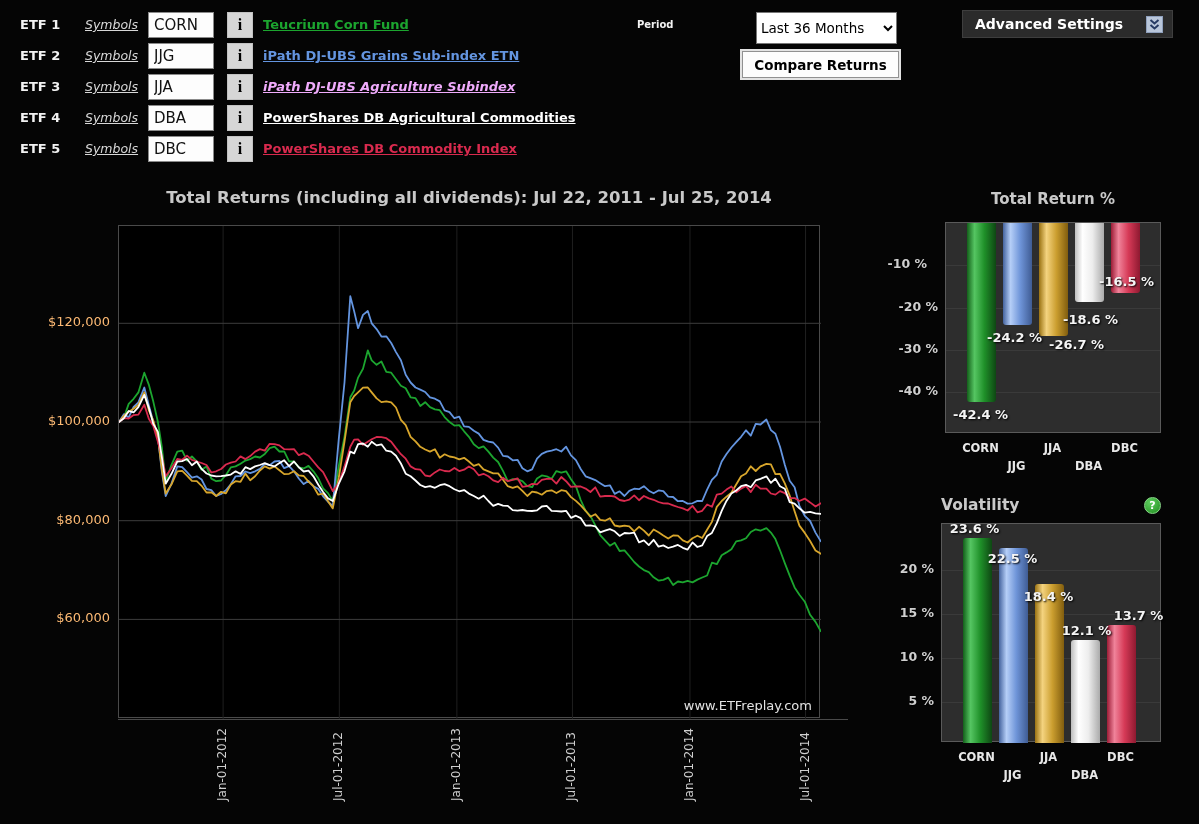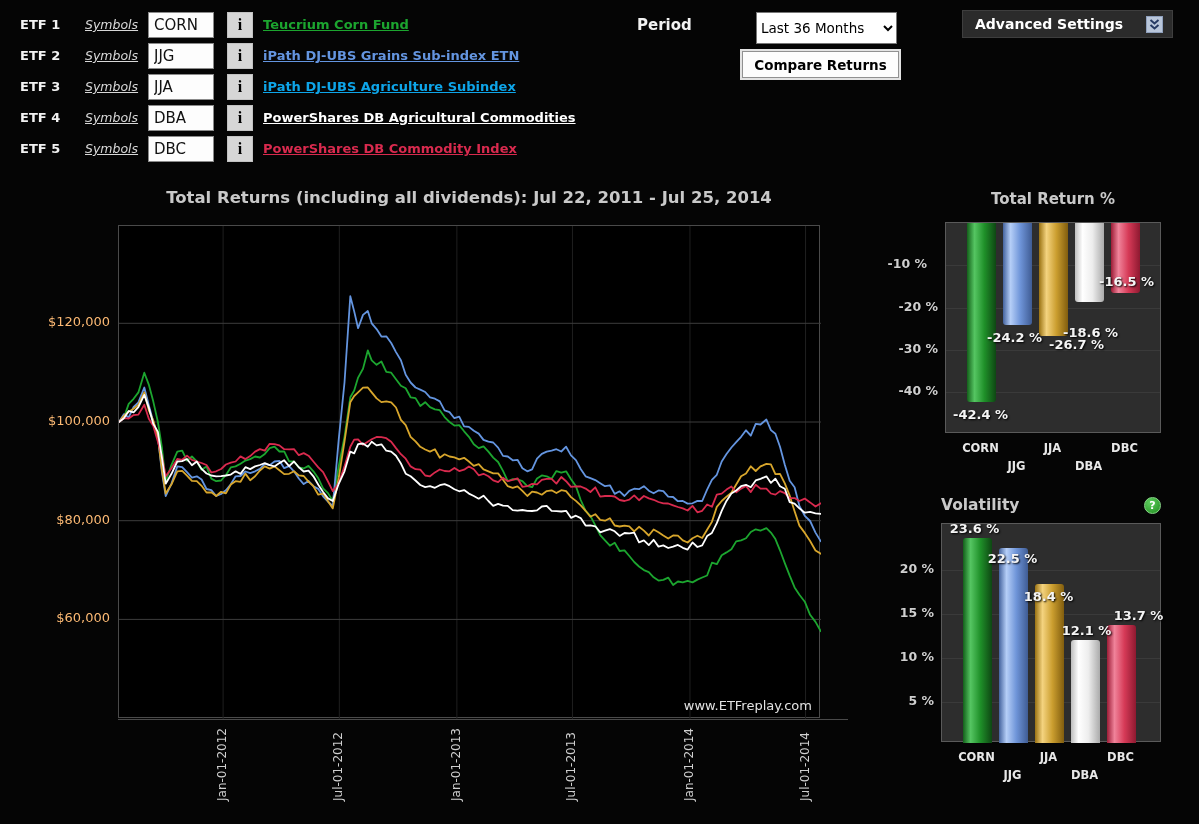--- a/index.html
+++ b/index.html
@@ -17,21 +17,21 @@
                   background:#fdfdfd; border:1px solid #8a8a8a; color:#111;
                   font-family:"DejaVu Sans", sans-serif; font-size:15px; padding:2px 5px; }
   .info-btn { position:absolute; left:227px; top:0; width:26px; height:26px;
               background:#d6d6d6; border:1px solid #c2c2c2; color:#000;
               font-family:"Liberation Serif", serif; font-weight:bold; font-size:16px;
               text-align:center; line-height:24px; cursor:pointer; }
   .fund-link { position:absolute; left:263px; line-height:26px; font-size:13px;
                font-weight:bold; text-decoration:underline; cursor:pointer; white-space:nowrap; }
 
   .period-label { position:absolute; left:637px; top:12px; line-height:26px;
-                  color:#f2f2f2; font-size:15px; font-weight:bold; }
+                  color:#f2f2f2; font-size:10px; font-weight:bold; }
   .period-select { position:absolute; left:756px; top:12px; width:141px; height:32px;
                    font-family:"DejaVu Sans", sans-serif; font-size:13.5px;
                    background:#fff; color:#000; border:1px solid #777; }
   .compare-btn { position:absolute; left:742px; top:51px; width:157px; height:27px;
                  background:#fdfdfd; color:#000; font-family:"DejaVu Sans", sans-serif;
                  font-size:13.5px; font-weight:bold; border:1px solid #919191;
                  box-shadow:0 0 0 2px #e3e3e3; cursor:pointer; }
   .adv-settings { position:absolute; left:962px; top:10px; width:211px; height:28px;
                   background:#2b2b2b; border:1px solid #3e3e3e; cursor:pointer; }
   .adv-settings span.lbl { position:absolute; left:12px; line-height:26px; color:#ffffff;
@@ -91,21 +91,21 @@
         <a class="symbols-link">Symbols</a>
         <input class="ticker-input" value="JJG" style="">
         <button class="info-btn">i</button>
         <a class="fund-link" style="color: rgb(100, 149, 224);">iPath DJ-UBS Grains Sub-index ETN</a>
       </div>
       <div class="etf-row" style="top: 74px;">
         <span class="etf-label">ETF 3</span>
         <a class="symbols-link">Symbols</a>
         <input class="ticker-input" value="JJA" style="">
         <button class="info-btn">i</button>
-        <a class="fund-link" style="color: #0ea5e9;">iPath DJ-UBS Agriculture Subindex</a>
+        <a class="fund-link" style="color: #f0abfc; font-style: italic;">iPath DJ-UBS Agriculture Subindex</a>
       </div>
       <div class="etf-row" style="top: 105px;">
         <span class="etf-label">ETF 4</span>
         <a class="symbols-link">Symbols</a>
         <input class="ticker-input" value="DBA" style="">
         <button class="info-btn">i</button>
         <a class="fund-link" style="color: rgb(255, 255, 255);">PowerShares DB Agricultural Commodities</a>
       </div>
       <div class="etf-row" style="top: 136px;">
         <span class="etf-label">ETF 5</span>
@@ -200,21 +200,21 @@
       <div class="bar-ylab" style="left: 865px; top: 256.3px;">-10 %</div>
       <div class="bar-ylab" style="left: 876px; top: 298.6px;">-20 %</div>
       <div class="bar-ylab" style="left: 876px; top: 340.9px;">-30 %</div>
       <div class="bar-ylab" style="left: 876px; top: 383.2px;">-40 %</div>
       <div class="bar-val" style="left: 944.5px; top: 407.352px;">-42.4 %</div>
       <div class="bar-cat" style="left: 948.5px; top: 441px;">CORN</div>
       <div class="bar-val" style="left: 978.5px; top: 330.366px;">-24.2 %</div>
       <div class="bar-cat" style="left: 984.5px; top: 459px;">JJG</div>
       <div class="bar-val" style="left: 1040.5px; top: 336.941px;">-26.7 %</div>
       <div class="bar-cat" style="left: 1020.5px; top: 441px;">JJA</div>
-      <div class="bar-val" style="left: 1054.5px; top: 325px;">-18.6 %</div>
+      <div class="bar-val" style="left: 1054.5px; top: 312px;">-18.6 %</div>
       <div class="bar-cat" style="left: 1056.5px; top: 459px;">DBA</div>
       <div class="bar-val" style="left: 1090.5px; top: 273.795px;">-16.5 %</div>
       <div class="bar-cat" style="left: 1092.5px; top: 441px;">DBC</div>
       <div class="bar-ylab" style="left: 872px; top: 693px;">5 %</div>
       <div class="bar-ylab" style="left: 872px; top: 649px;">10 %</div>
       <div class="bar-ylab" style="left: 872px; top: 605px;">15 %</div>
       <div class="bar-ylab" style="left: 872px; top: 561px;">20 %</div>
       <div class="bar-val" style="left: 938.5px; top: 521.32px;">23.6 %</div>
       <div class="bar-cat" style="left: 944.5px; top: 750px;">CORN</div>
       <div class="bar-val" style="left: 976.5px; top: 551px;">22.5 %</div>

